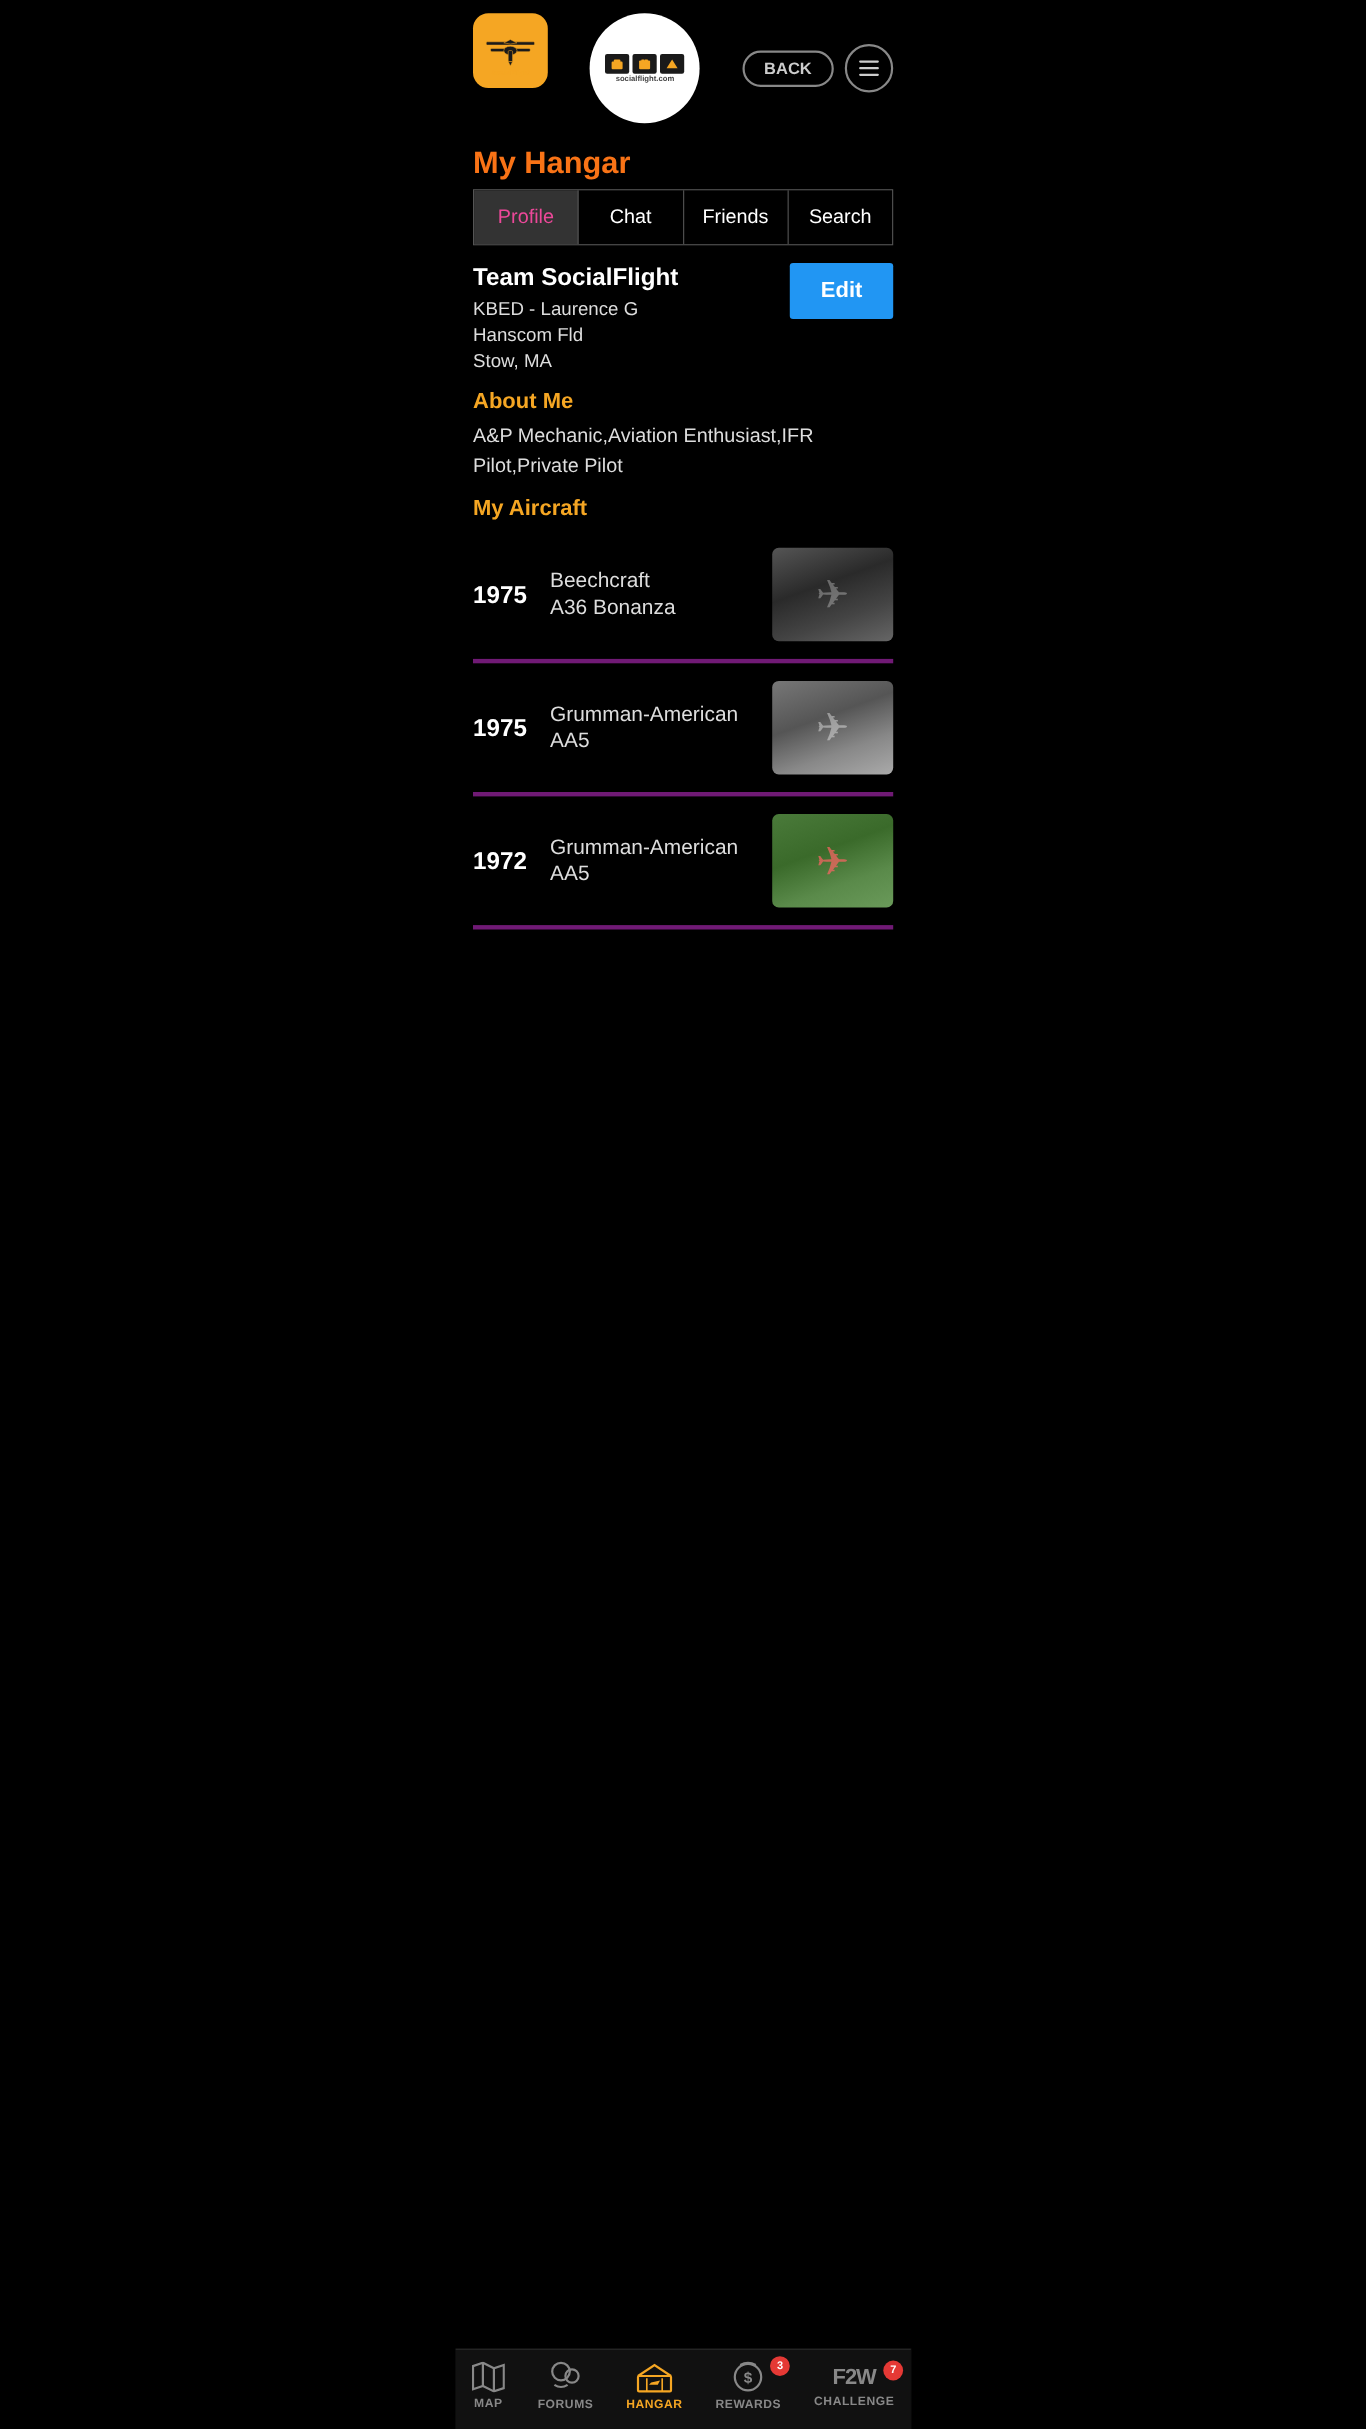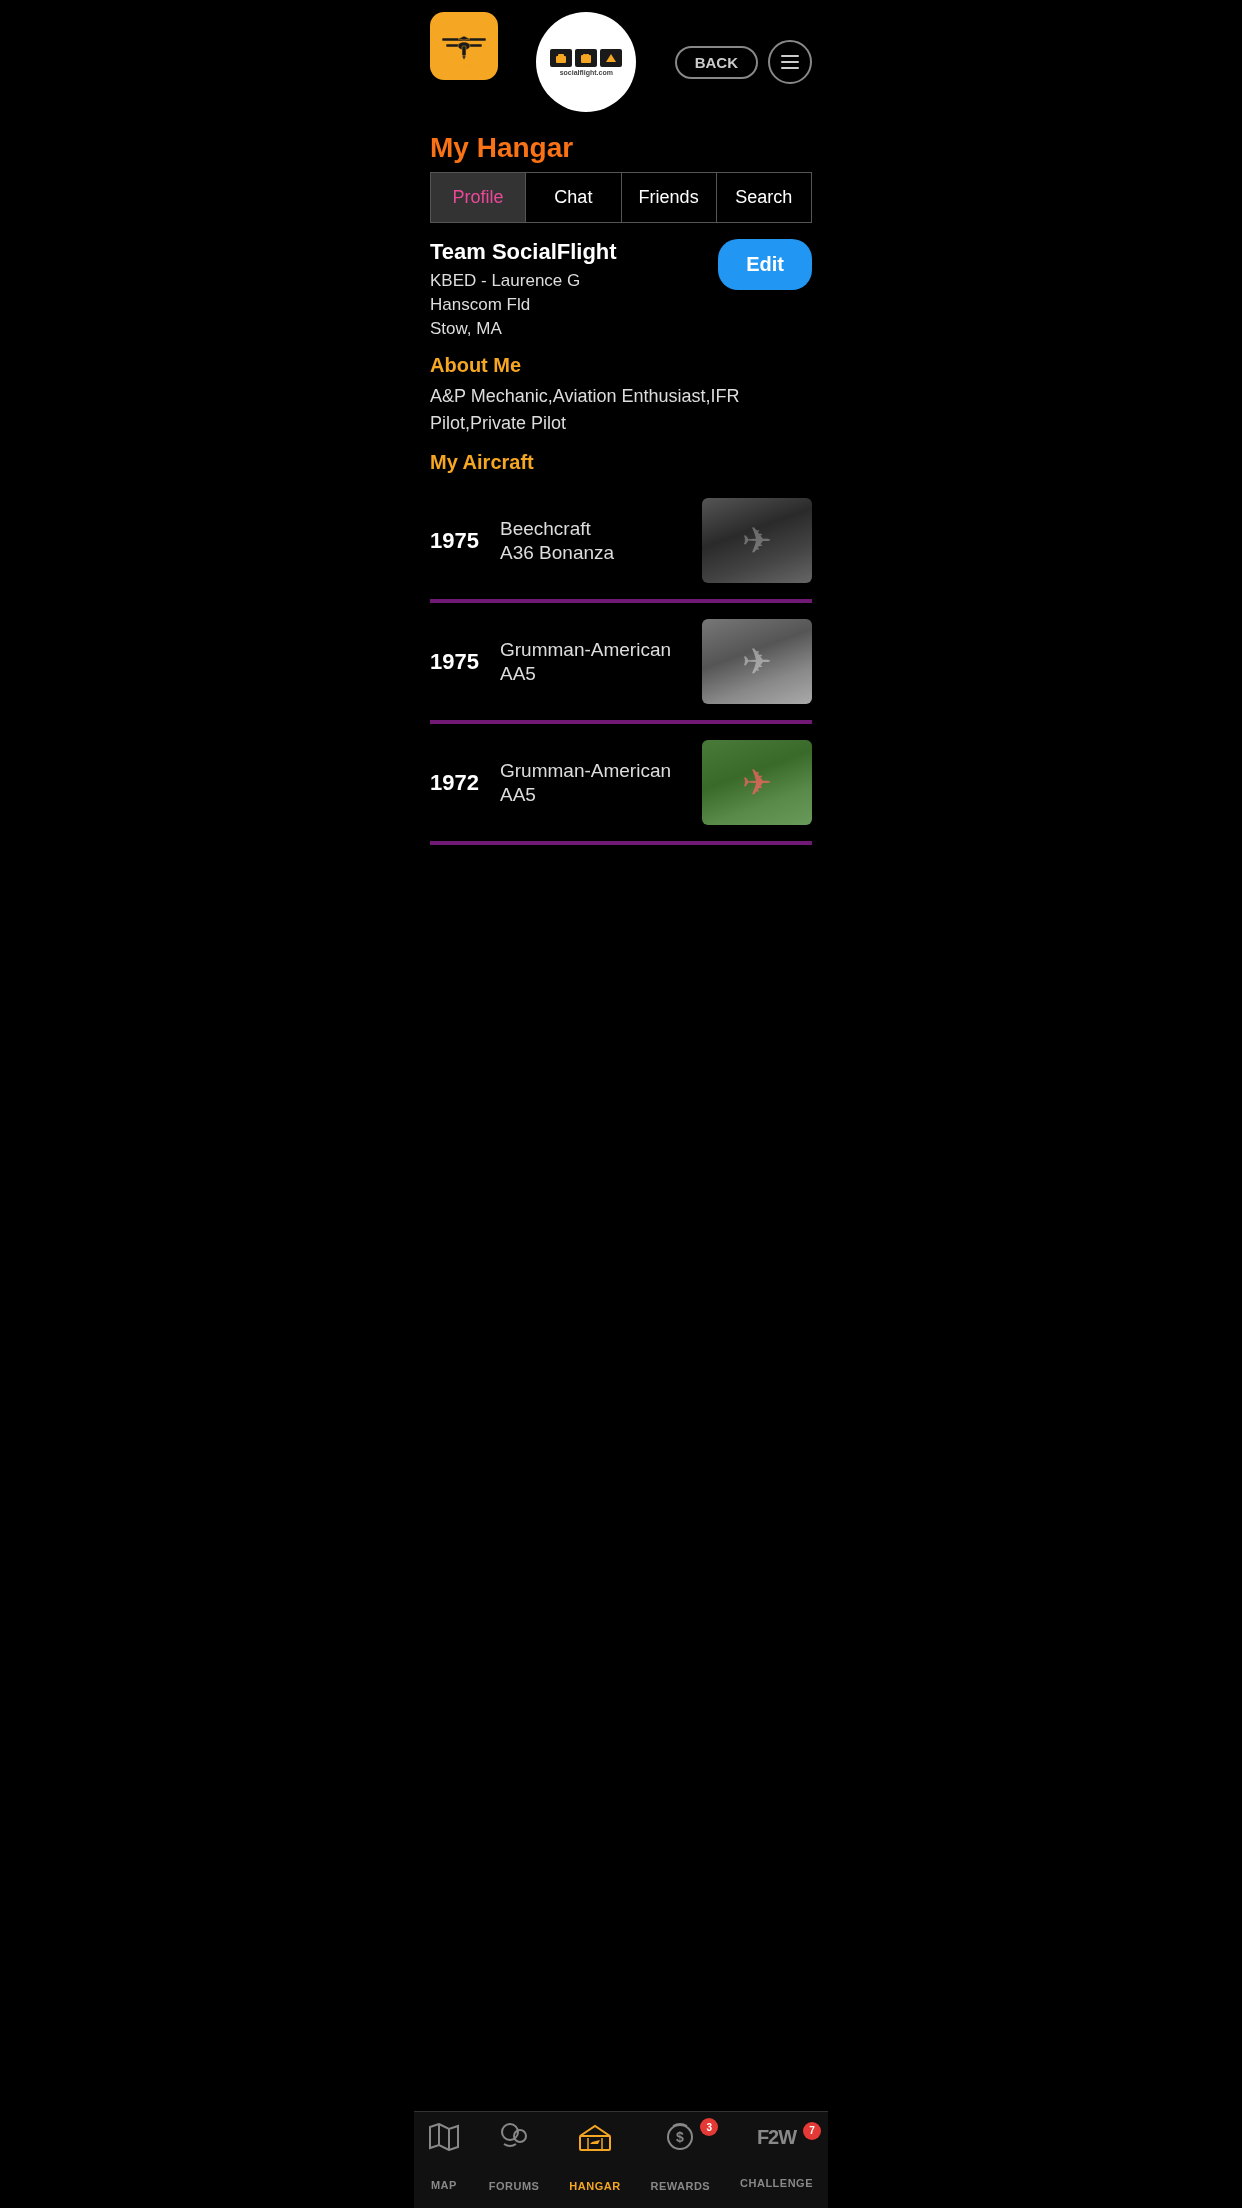--- a/index.html
+++ b/index.html
@@ -155,21 +155,21 @@
     }
     .profile-info p {
       font-size: 17px;
       color: #ddd;
       line-height: 1.4;
     }
     .edit-btn {
       background: #2196F3;
       color: #fff;
       border: none;
-      border-radius: 20px;
+      border-radius: 3px;
       padding: 14px 28px;
       font-size: 20px;
       font-weight: 600;
       cursor: pointer;
       flex-shrink: 0;
       margin-left: 16px;
     }
 
     .section-title {
       font-size: 20px;
@@ -281,21 +281,20 @@
       align-items: center;
       gap: 4px;
       cursor: pointer;
       position: relative;
     }
     .nav-label {
       font-size: 11px;
       color: #888;
       font-weight: 600;
       letter-spacing: 0.5px;
-      margin-top: 24px;
     }
     .nav-label.active {
       color: #F5A623;
     }
     .badge {
       position: absolute;
       top: -4px;
       right: -8px;
       background: #F5A623;
       color: #fff;

